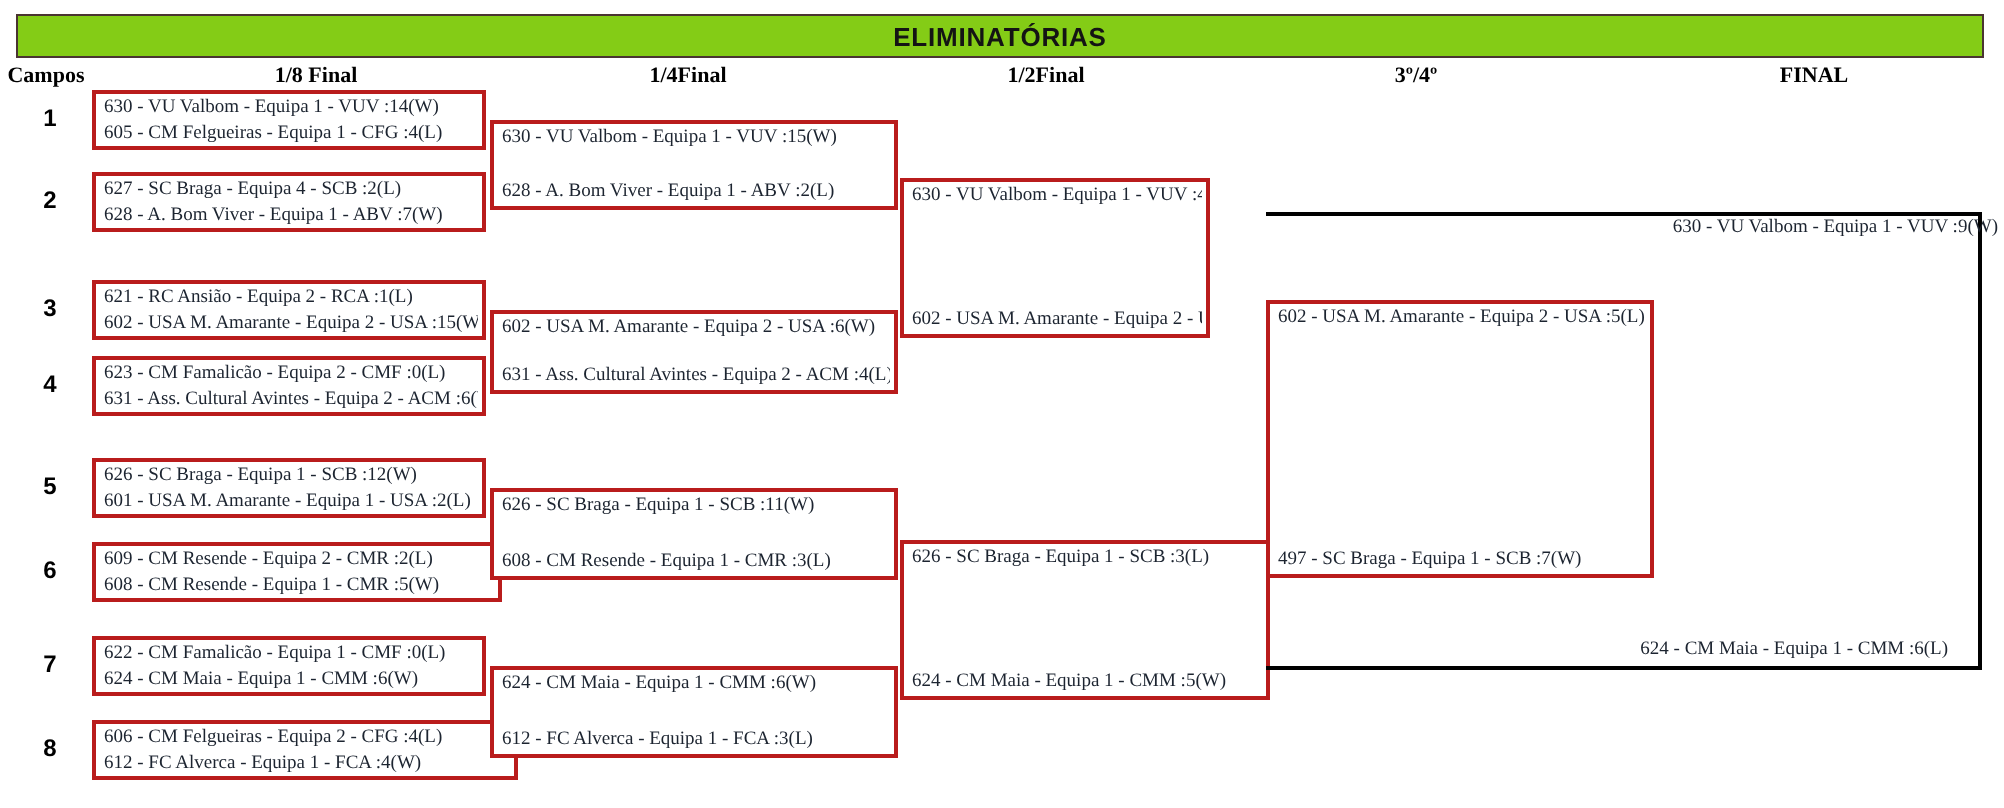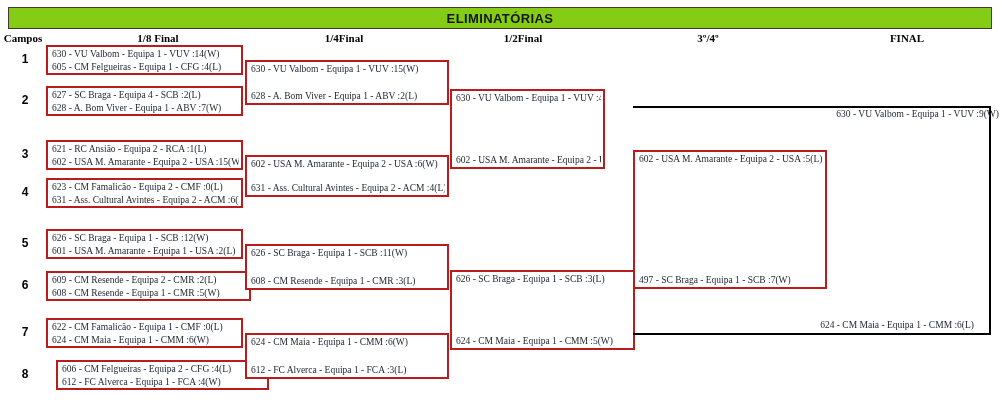--- a/index.html
+++ b/index.html
@@ -81,21 +81,21 @@
         <div class="team-line bot" style="top: 15px;">601 - USA M. Amarante - Equipa 1 - USA :2(L)</div>
       </div>
       <div class="match-box" style="left: 46px; top: 271px; width: 205px; height: 30px;">
         <div class="team-line" style="top: 2px;">609 - CM Resende - Equipa 2 - CMR :2(L)</div>
         <div class="team-line bot" style="top: 15px;">608 - CM Resende - Equipa 1 - CMR :5(W)</div>
       </div>
       <div class="match-box" style="left: 46px; top: 318px; width: 197px; height: 30px;">
         <div class="team-line" style="top: 2px;">622 - CM Famalicão - Equipa 1 - CMF :0(L)</div>
         <div class="team-line bot" style="top: 15px;">624 - CM Maia - Equipa 1 - CMM :6(W)</div>
       </div>
-      <div class="match-box" style="left: 56px; top: 360px; width: 213px; height: 30px;">
+      <div class="match-box" style="left: 46px; top: 360px; width: 213px; height: 30px;">
         <div class="team-line" style="top: 2px;">606 - CM Felgueiras - Equipa 2 - CFG :4(L)</div>
         <div class="team-line bot" style="top: 15px;">612 - FC Alverca - Equipa 1 - FCA :4(W)</div>
       </div>
       <div class="match-box" style="left: 245px; top: 60px; width: 204px; height: 45px;">
         <div class="team-line" style="top: 2px;">630 - VU Valbom - Equipa 1 - VUV :15(W)</div>
         <div class="team-line bot" style="bottom: 1px;">628 - A. Bom Viver - Equipa 1 - ABV :2(L)</div>
       </div>
       <div class="match-box" style="left: 245px; top: 155px; width: 204px; height: 42px;">
         <div class="team-line" style="top: 2px;">602 - USA M. Amarante - Equipa 2 - USA :6(W)</div>
         <div class="team-line bot" style="bottom: 1px;">631 - Ass. Cultural Avintes - Equipa 2 - ACM :4(L)</div>

